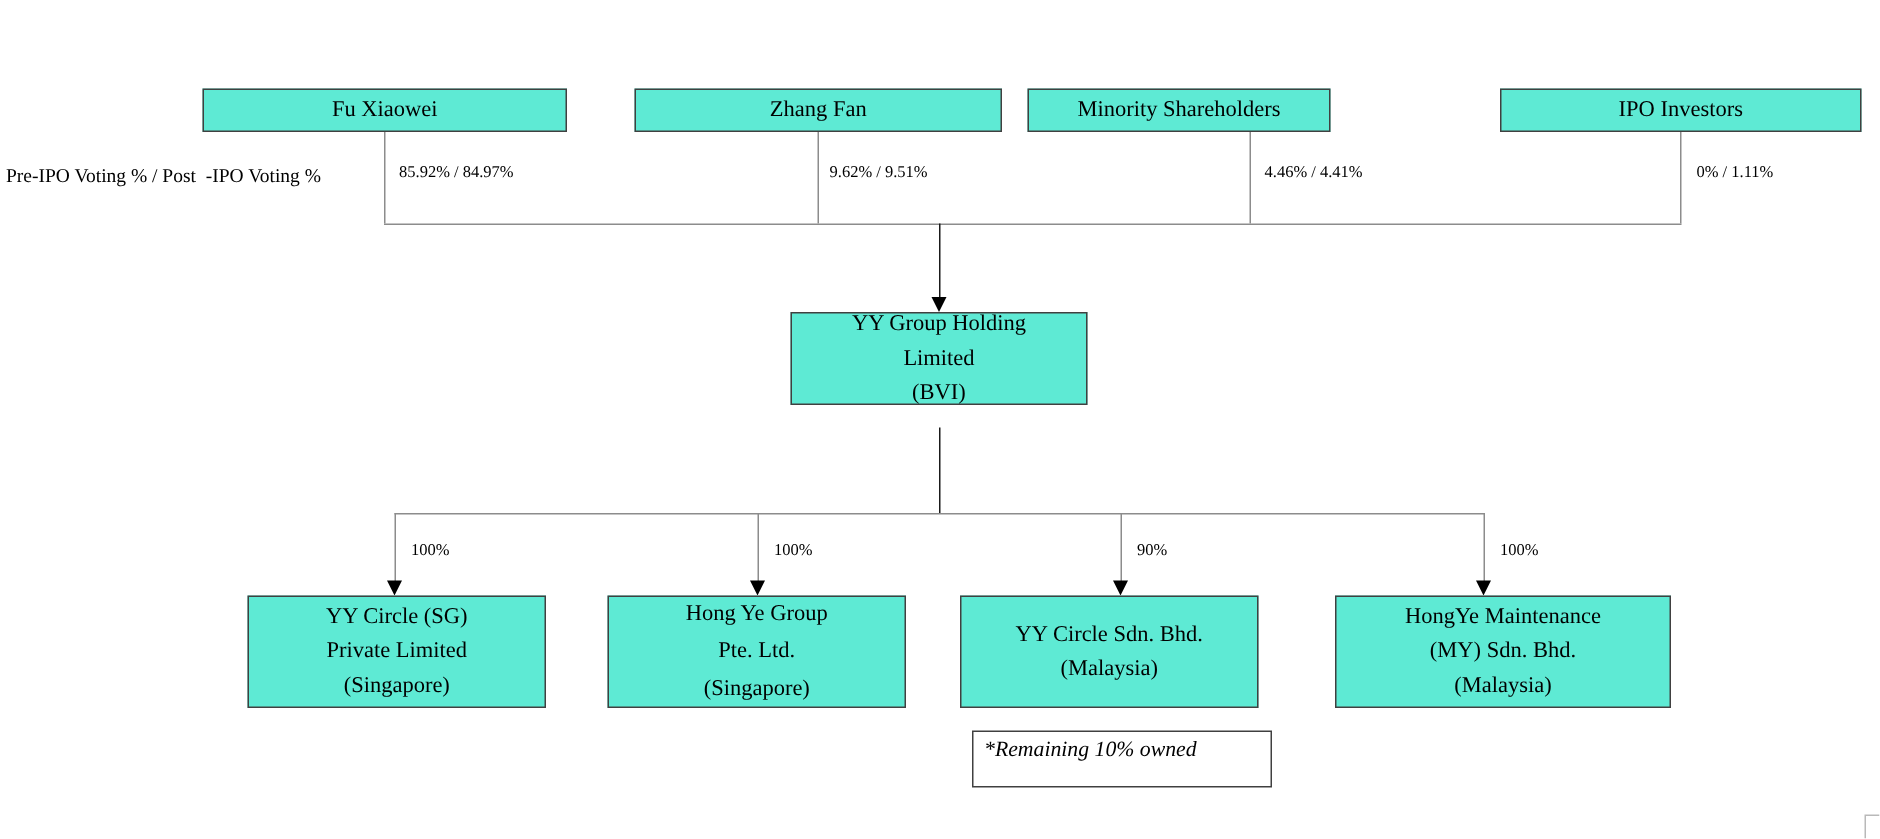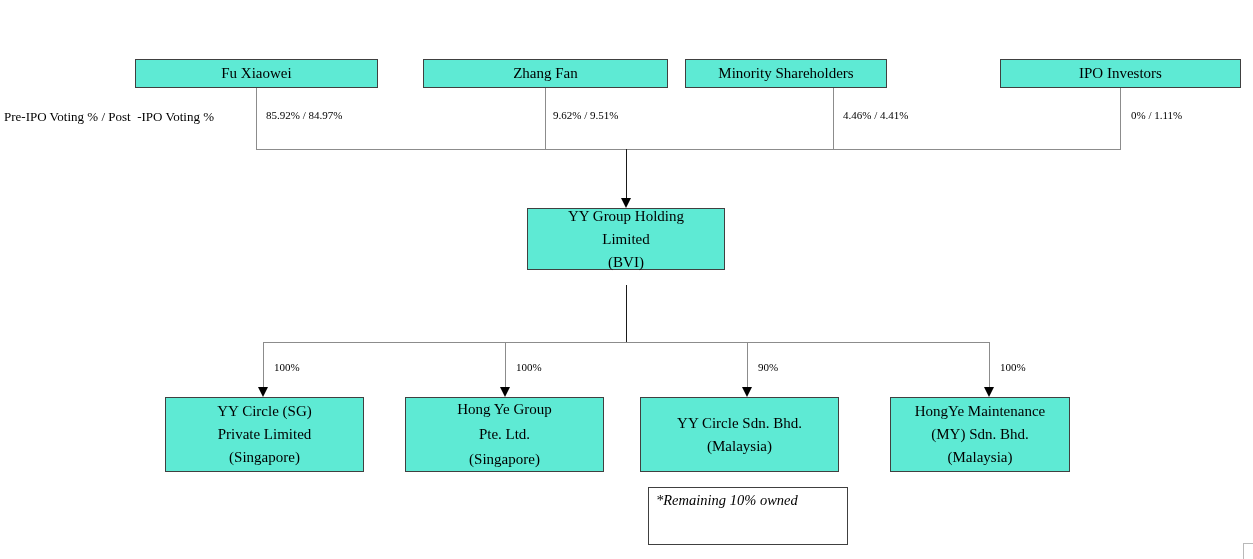--- a/index.html
+++ b/index.html
@@ -40,21 +40,21 @@
     border-top:10px solid #000;
   }
   .rowlabel{
     position:absolute;left:4px;top:109px;
     font-size:13px;white-space:pre;
   }
   .pct{position:absolute;font-size:11px;white-space:nowrap;}
   .pct-top{top:109px;}
   .pct-bottom{top:361px;}
   .footnote{
-    position:absolute;left:648px;top:487px;width:200px;height:58px;
+    position:absolute;left:648px;top:487px;width:200px;height:38px;
     box-sizing:border-box;border:1px solid var(--border);
     font-style:italic;font-size:14.5px;line-height:19px;
     padding:3px 7px;text-align:left;background:#fff;
   }
   .footnote span{display:block;}
   .artifact{
     position:absolute;left:1243px;top:543px;width:30px;height:30px;
     border:1px solid #b9b9b9;background:#fff;
   }
 </style>
@@ -120,21 +120,21 @@
   <div class="box bbox" style="left:405px;justify-content:space-between;">
     <span>Hong Ye Group</span>
     <span>Pte. Ltd.</span>
     <span>(Singapore)</span>
   </div>
   <div class="box bbox" style="left:640px;">
     <span>YY Circle Sdn. Bhd.</span>
     <span>(Malaysia)</span>
     <span></span>
   </div>
-  <div class="box bbox" style="left:890px;width:180px;text-align:center;">
+  <div class="box bbox" style="left:890px;width:224px;text-align:center;">
     <span>HongYe Maintenance</span>
     <span>(MY) Sdn. Bhd.</span>
     <span>(Malaysia)</span>
   </div>
 
   <div class="footnote">
     <span>*Remaining 10% owned</span>
   </div>
 
   <div class="artifact"></div>

